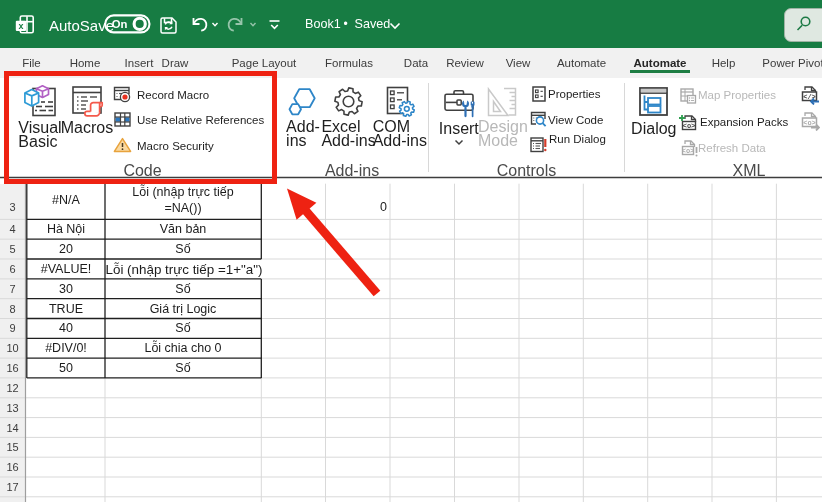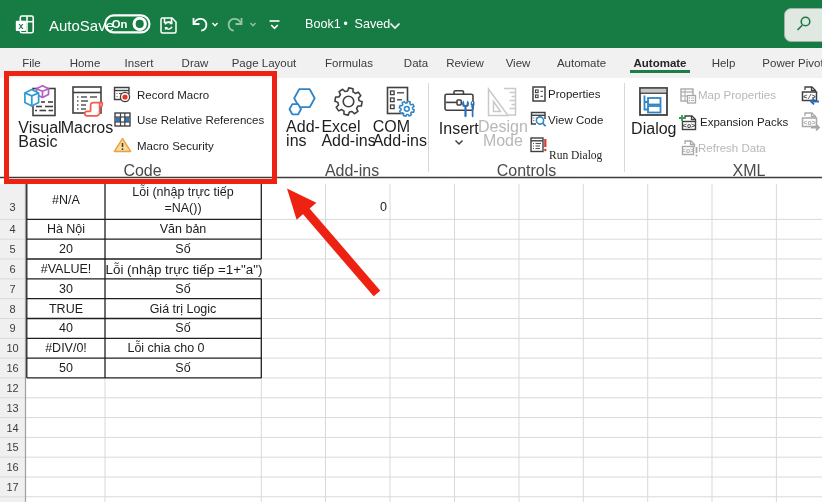--- a/index.html
+++ b/index.html
@@ -10,21 +10,21 @@
   #titlebar{left:0;top:0;width:822px;height:48px;background:#177c43;}
   .tb-txt{color:#fff;}
   
   #tabrow{left:0;top:48px;width:822px;height:29.5px;background:#f1f1f1;}
   .tab{position:absolute;top:7px;height:16px;line-height:16px;font-size:11.5px;color:#3b3b3b;white-space:nowrap;transform:translateX(-50%);}
   
   #ribbon{left:0;top:77.5px;width:822px;height:100px;background:#fff;}
   .glabel{position:absolute;font-size:16px;color:#4a4a4a;transform:translateX(-50%);white-space:nowrap;}
   .btxt{position:absolute;font-size:16px;color:#1e1e1e;transform:translateX(-50%);white-space:nowrap;line-height:14px;}
   .rowtxt{position:absolute;font-size:11.5px;color:#1e1e1e;white-space:nowrap;}
-  .gray{color:#b8b8b8;text-align:center;}
+  .gray{color:#b8b8b8;}
   .vsep{position:absolute;width:1px;background:#d8d8d8;}
   
   #redbox{left:4px;top:70.5px;width:263px;height:103.3px;border:5.3px solid #ee2212;background:transparent;z-index:30;}
   
   #sheet{left:0;top:179px;width:822px;height:323px;background:#fff;}
   .cell{position:absolute;font-size:12.5px;color:#1c1c1c;white-space:nowrap;transform:translate(-50%,-50%);line-height:13px;}
   .rnum{position:absolute;font-size:11px;color:#3c3c3c;transform:translate(-50%,-50%);line-height:13px;}
 </style>
 </head>
 <body>
@@ -82,21 +82,21 @@
   <div class="abs" style="left:784px;top:8px;width:45px;height:32px;border-radius:7px;background:#dfe8e1;border:1px solid #9fb3a4;"></div>
   <svg class="abs" style="left:795px;top:15px;" width="18" height="18" viewBox="0 0 18 18">
     <circle cx="10.5" cy="6.5" r="4.3" fill="none" stroke="#1d7a45" stroke-width="1.6"></circle>
     <line x1="7.2" y1="10.2" x2="2.5" y2="15" stroke="#1d7a45" stroke-width="1.6"></line>
   </svg>
 </div>
 <div class="abs" id="tabrow">
   <div class="tab" style="left:31.5px;">File</div>
   <div class="tab" style="left:85px;">Home</div>
   <div class="tab" style="left:139px;">Insert</div>
-  <div class="tab" style="left:195px;">Draw</div>
+  <div class="tab" style="left:175px;">Draw</div>
   <div class="tab" style="left:264px;">Page Layout</div>
   <div class="tab" style="left:349px;">Formulas</div>
   <div class="tab" style="left:416px;">Data</div>
   <div class="tab" style="left:465px;">Review</div>
   <div class="tab" style="left:518px;">View</div>
   <div class="tab" style="left:581.5px;">Automate</div>
   <div class="tab" style="left:660px;font-weight:bold;color:#262626;">Automate</div>
   <div class="tab" style="left:723.5px;">Help</div>
   <div class="tab" style="left:793px;">Power Pivot</div>
   <div class="abs" style="left:630px;top:22.3px;width:60px;height:3px;background:#1e7e44;"></div>
@@ -274,21 +274,21 @@
      <line x1="3" y1="6.5" x2="4" y2="6.5"></line>
         <line x1="5.5" y1="6.5" x2="11" y2="6.5"></line>
      <line x1="3" y1="9" x2="4" y2="9"></line>
         <line x1="5.5" y1="9" x2="10" y2="9"></line>
      <line x1="3" y1="11.5" x2="4" y2="11.5"></line>
         <line x1="5.5" y1="11.5" x2="10" y2="11.5"></line>
    </g>
    <line x1="15.3" y1="2" x2="15.3" y2="10" stroke="#d43b2a" stroke-width="2.2"></line>
    <circle cx="15.3" cy="13" r="1.2" fill="#d43b2a"></circle>
  </svg>
- <div class="rowtxt" style="left:549px;top:71px;font-family:Liberation Serif, serif;">Run Dialog</div>
+ <div class="rowtxt" style="left:549px;top:55px;">Run Dialog</div>
  <div class="glabel" style="left:526.5px;top:84px;">Controls</div>
  <div class="vsep" style="left:624px;top:5px;height:89px;"></div>
 
  <svg class="abs" style="left:639px;top:9.5px;" width="29" height="29" viewBox="0 0 29 29">
    <rect x="1" y="1" width="27" height="27" fill="#fff" stroke="#404040" stroke-width="1.8"></rect>
    <rect x="1.8" y="1.8" width="25.4" height="3.6" fill="#c8c8c8"></rect>
    <line x1="1" y1="6.2" x2="28" y2="6.2" stroke="#404040" stroke-width="1.4"></line>
    <g fill="none" stroke="#2e86c8" stroke-width="1.8">
      <path d="M5.5 8.5 L5.5 22.5 L9 22.5 M5.5 15 L9 15"></path>
      <rect x="9" y="11" width="12.5" height="6.5"></rect>
@@ -376,21 +376,21 @@
   <div class="cell" style="left:66px;top:189px;">50</div>
 
   <div class="cell" style="left:183px;top:13.3px;">Lỗi (nhập trực tiếp</div>
   <div class="cell" style="left:183px;top:29.3px;">=NA())</div>
   <div class="cell" style="left:183px;top:50.3px;">Văn bản</div>
   <div class="cell" style="left:183px;top:70.1px;">Số</div>
   <div class="cell" style="left:184px;top:90px;font-size:13.4px;">Lỗi (nhập trực tiếp =1+"a")</div>
   <div class="cell" style="left:183px;top:109.8px;">Số</div>
   <div class="cell" style="left:183px;top:129.6px;">Giá trị Logic</div>
   <div class="cell" style="left:183px;top:149.4px;">Số</div>
-  <div class="cell" style="left:166px;top:169.2px;text-align:center;">Lỗi chia cho 0</div>
+  <div class="cell" style="left:183px;top:169.2px;text-align:center;">Lỗi chia cho 0</div>
   <div class="cell" style="left:183px;top:189px;">Số</div>
 
   <div class="cell" style="left:383.5px;top:28px;font-size:12.5px;">0</div>
 </div>
 <svg class="abs" id="overlay" width="822" height="502" viewBox="0 0 822 502" style="left:0;top:0;z-index:20;pointer-events:none;">
 
   <line x1="0" y1="177.6" x2="822" y2="177.6" stroke="#3d3d3d" stroke-width="1.5"></line>
 
   <g stroke="#d9d9d9" stroke-width="1">
     <line x1="261.3" y1="219.4" x2="822" y2="219.4"></line>

